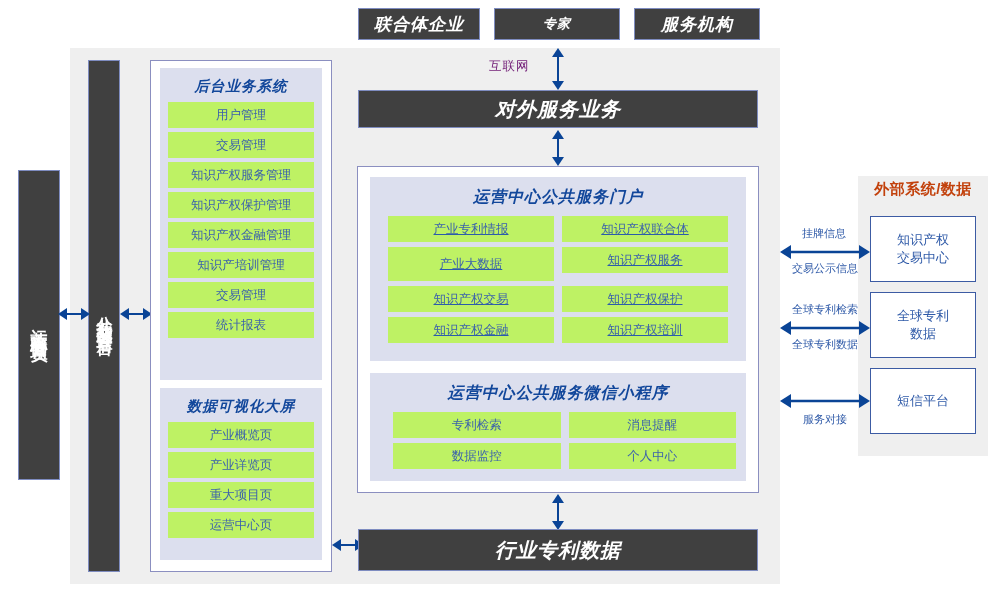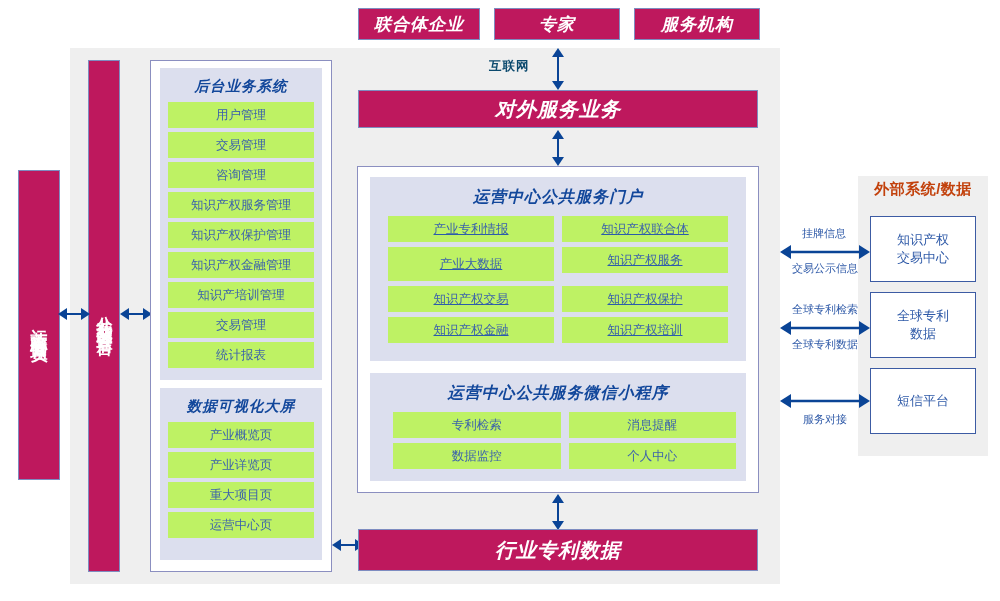--- a/index.html
+++ b/index.html
@@ -5,21 +5,21 @@
   html,body{margin:0;padding:0;background:#ffffff;}
   body{
     width:1000px;height:601px;position:relative;overflow:hidden;
     font-family:"Liberation Sans","DejaVu Sans",sans-serif;
     color:#2a5caa;
   }
   .abs{position:absolute;box-sizing:border-box;}
 
   
   .bluebar{
-    background:#be185d;border:1px solid #7e8cc0;color:#ffffff;
+    background:#404040;border:1px solid #7e8cc0;color:#ffffff;
     display:flex;align-items:center;justify-content:center;
     font-weight:bold;font-style:italic;letter-spacing:1px;
   }
   .bluebar.vert{
     writing-mode:vertical-rl;text-orientation:upright;
     letter-spacing:3px;font-style:normal;
   }
 
   
   .greypanel{background:#efefef;}
@@ -43,29 +43,29 @@
   .extbox{
     background:#ffffff;border:1px solid #3c5ba3;
     display:flex;align-items:center;justify-content:center;
     color:#2f5aa8;text-align:center;line-height:1.35;
   }
   .ext-title{
     text-align:center;font-weight:bold;color:#c2410c;font-style:normal;
   }
 
   .lbl{color:#2f5aa8;font-size:11px;white-space:nowrap;}
-  .lbl-b{color:#0c4a6e;font-size:11.5px;font-weight:bold;white-space:nowrap;}
+  .lbl-b{color:#701a75;font-size:11.5px;font-weight:normal;white-space:nowrap;}
 
   svg{display:block;overflow:visible;}
 </style>
 </head>
 <body>
 
 <div class="abs bluebar" style="left:358px;top:8px;width:122px;height:32px;font-size:17px;">联合体企业</div>
-<div class="abs bluebar" style="left:494px;top:8px;width:126px;height:32px;font-size:17px;">专家</div>
+<div class="abs bluebar" style="left:494px;top:8px;width:126px;height:32px;font-size:13px;">专家</div>
 <div class="abs bluebar" style="left:634px;top:8px;width:126px;height:32px;font-size:17px;">服务机构</div>
 
 <div class="abs greypanel" style="left:70px;top:48px;width:710px;height:536px;"></div>
 
 <div class="abs lbl-b" style="left:489px;top:58px;font-size:12.5px;letter-spacing:1px;">互联网</div>
 <div class="abs" style="left:549px;top:48px;width:18px;height:42px;">
   <svg width="18" height="42" viewBox="0 0 18 42">
     <line x1="9" y1="6" x2="9" y2="36" stroke="#0a4496" stroke-width="2"></line>
     <polygon points="9,0 15,9 3,9" fill="#0a4496"></polygon>
     <polygon points="9,42 15,33 3,33" fill="#0a4496"></polygon>
@@ -101,21 +101,20 @@
   </svg>
 </div>
 
 <div class="abs whitebox" style="left:150px;top:60px;width:182px;height:512px;"></div>
 
 <div class="abs lav" style="left:160px;top:68px;width:162px;height:312px;padding:6px 8px;">
   <div class="lav-title" style="font-size:14.5px;padding:3px 0 6px 0;">后台业务系统</div>
   <div>
     <div class="cell" style="height:26px;margin-bottom:4px;font-size:12.5px;">用户管理</div>
     <div class="cell" style="height:26px;margin-bottom:4px;font-size:12.5px;">交易管理</div>
-    <div class="cell" style="height:26px;margin-bottom:4px;font-size:12.5px;">咨询管理</div>
     <div class="cell" style="height:26px;margin-bottom:4px;font-size:12.5px;">知识产权服务管理</div>
     <div class="cell" style="height:26px;margin-bottom:4px;font-size:12.5px;">知识产权保护管理</div>
     <div class="cell" style="height:26px;margin-bottom:4px;font-size:12.5px;">知识产权金融管理</div>
     <div class="cell" style="height:26px;margin-bottom:4px;font-size:12.5px;">知识产培训管理</div>
     <div class="cell" style="height:26px;margin-bottom:4px;font-size:12.5px;">交易管理</div>
     <div class="cell" style="height:26px;font-size:12.5px;">统计报表</div>
   </div>
 </div>
 
 <div class="abs lav" style="left:160px;top:388px;width:162px;height:172px;padding:6px 8px;">

